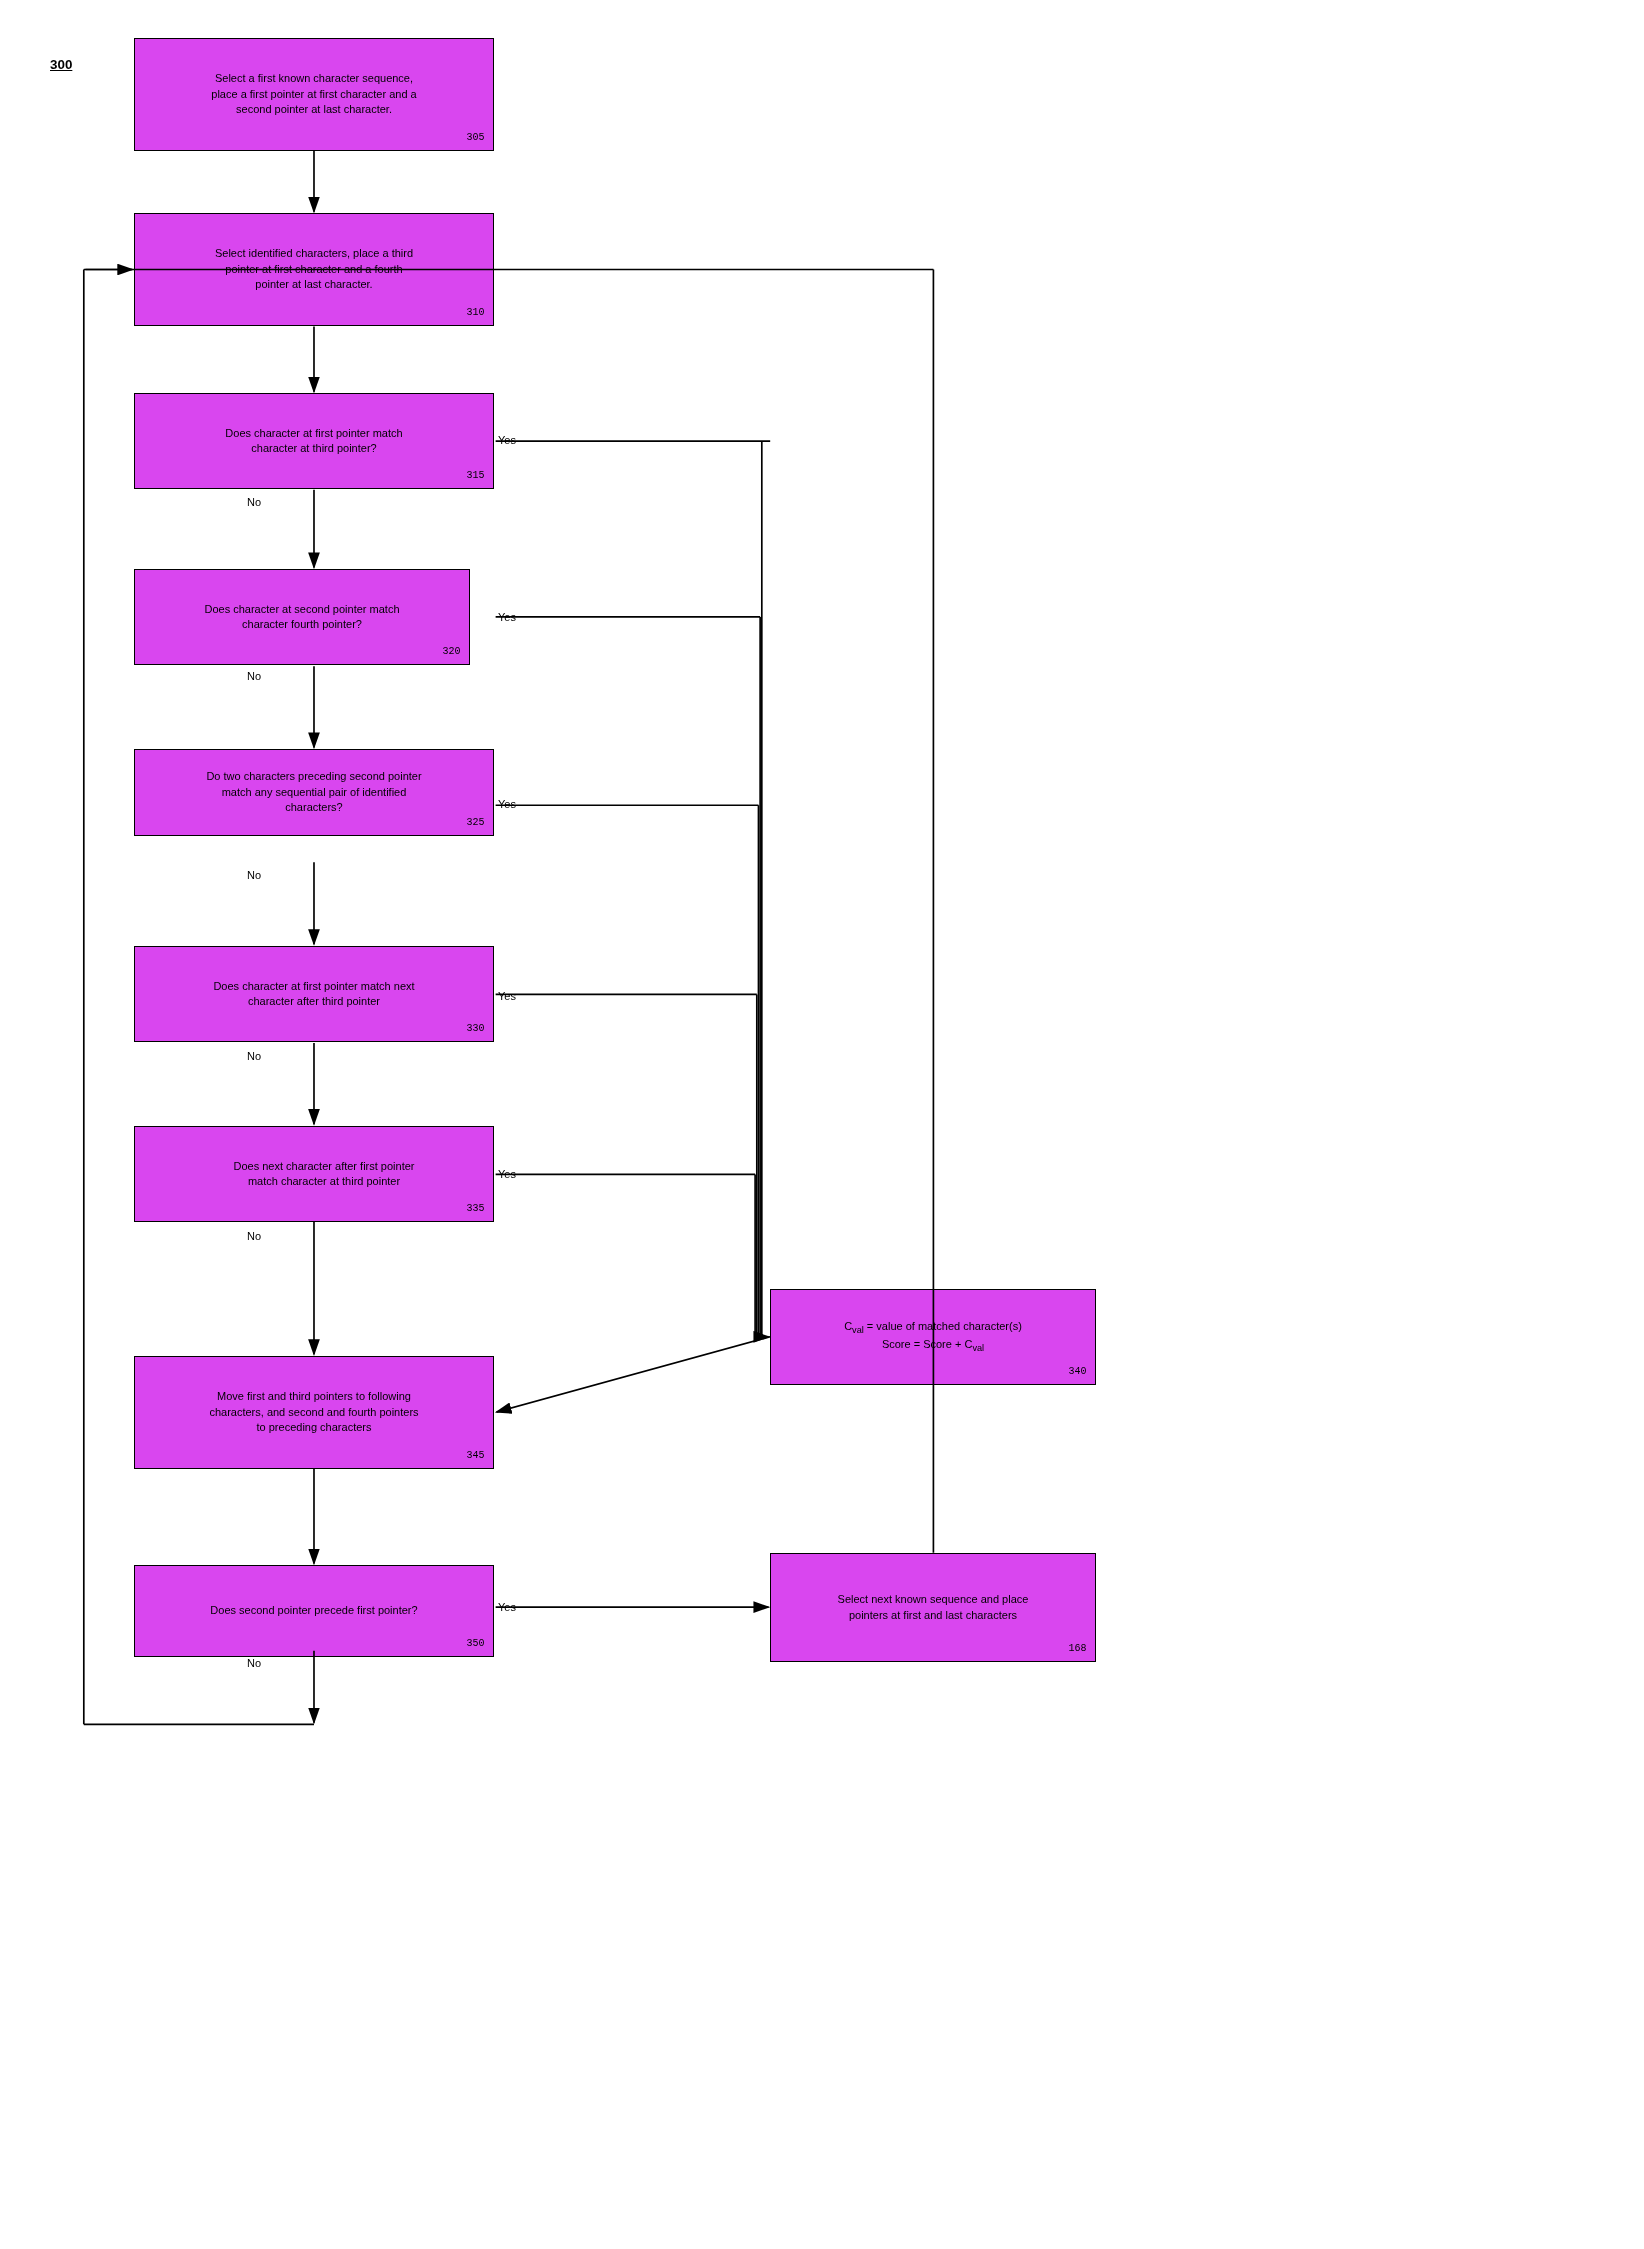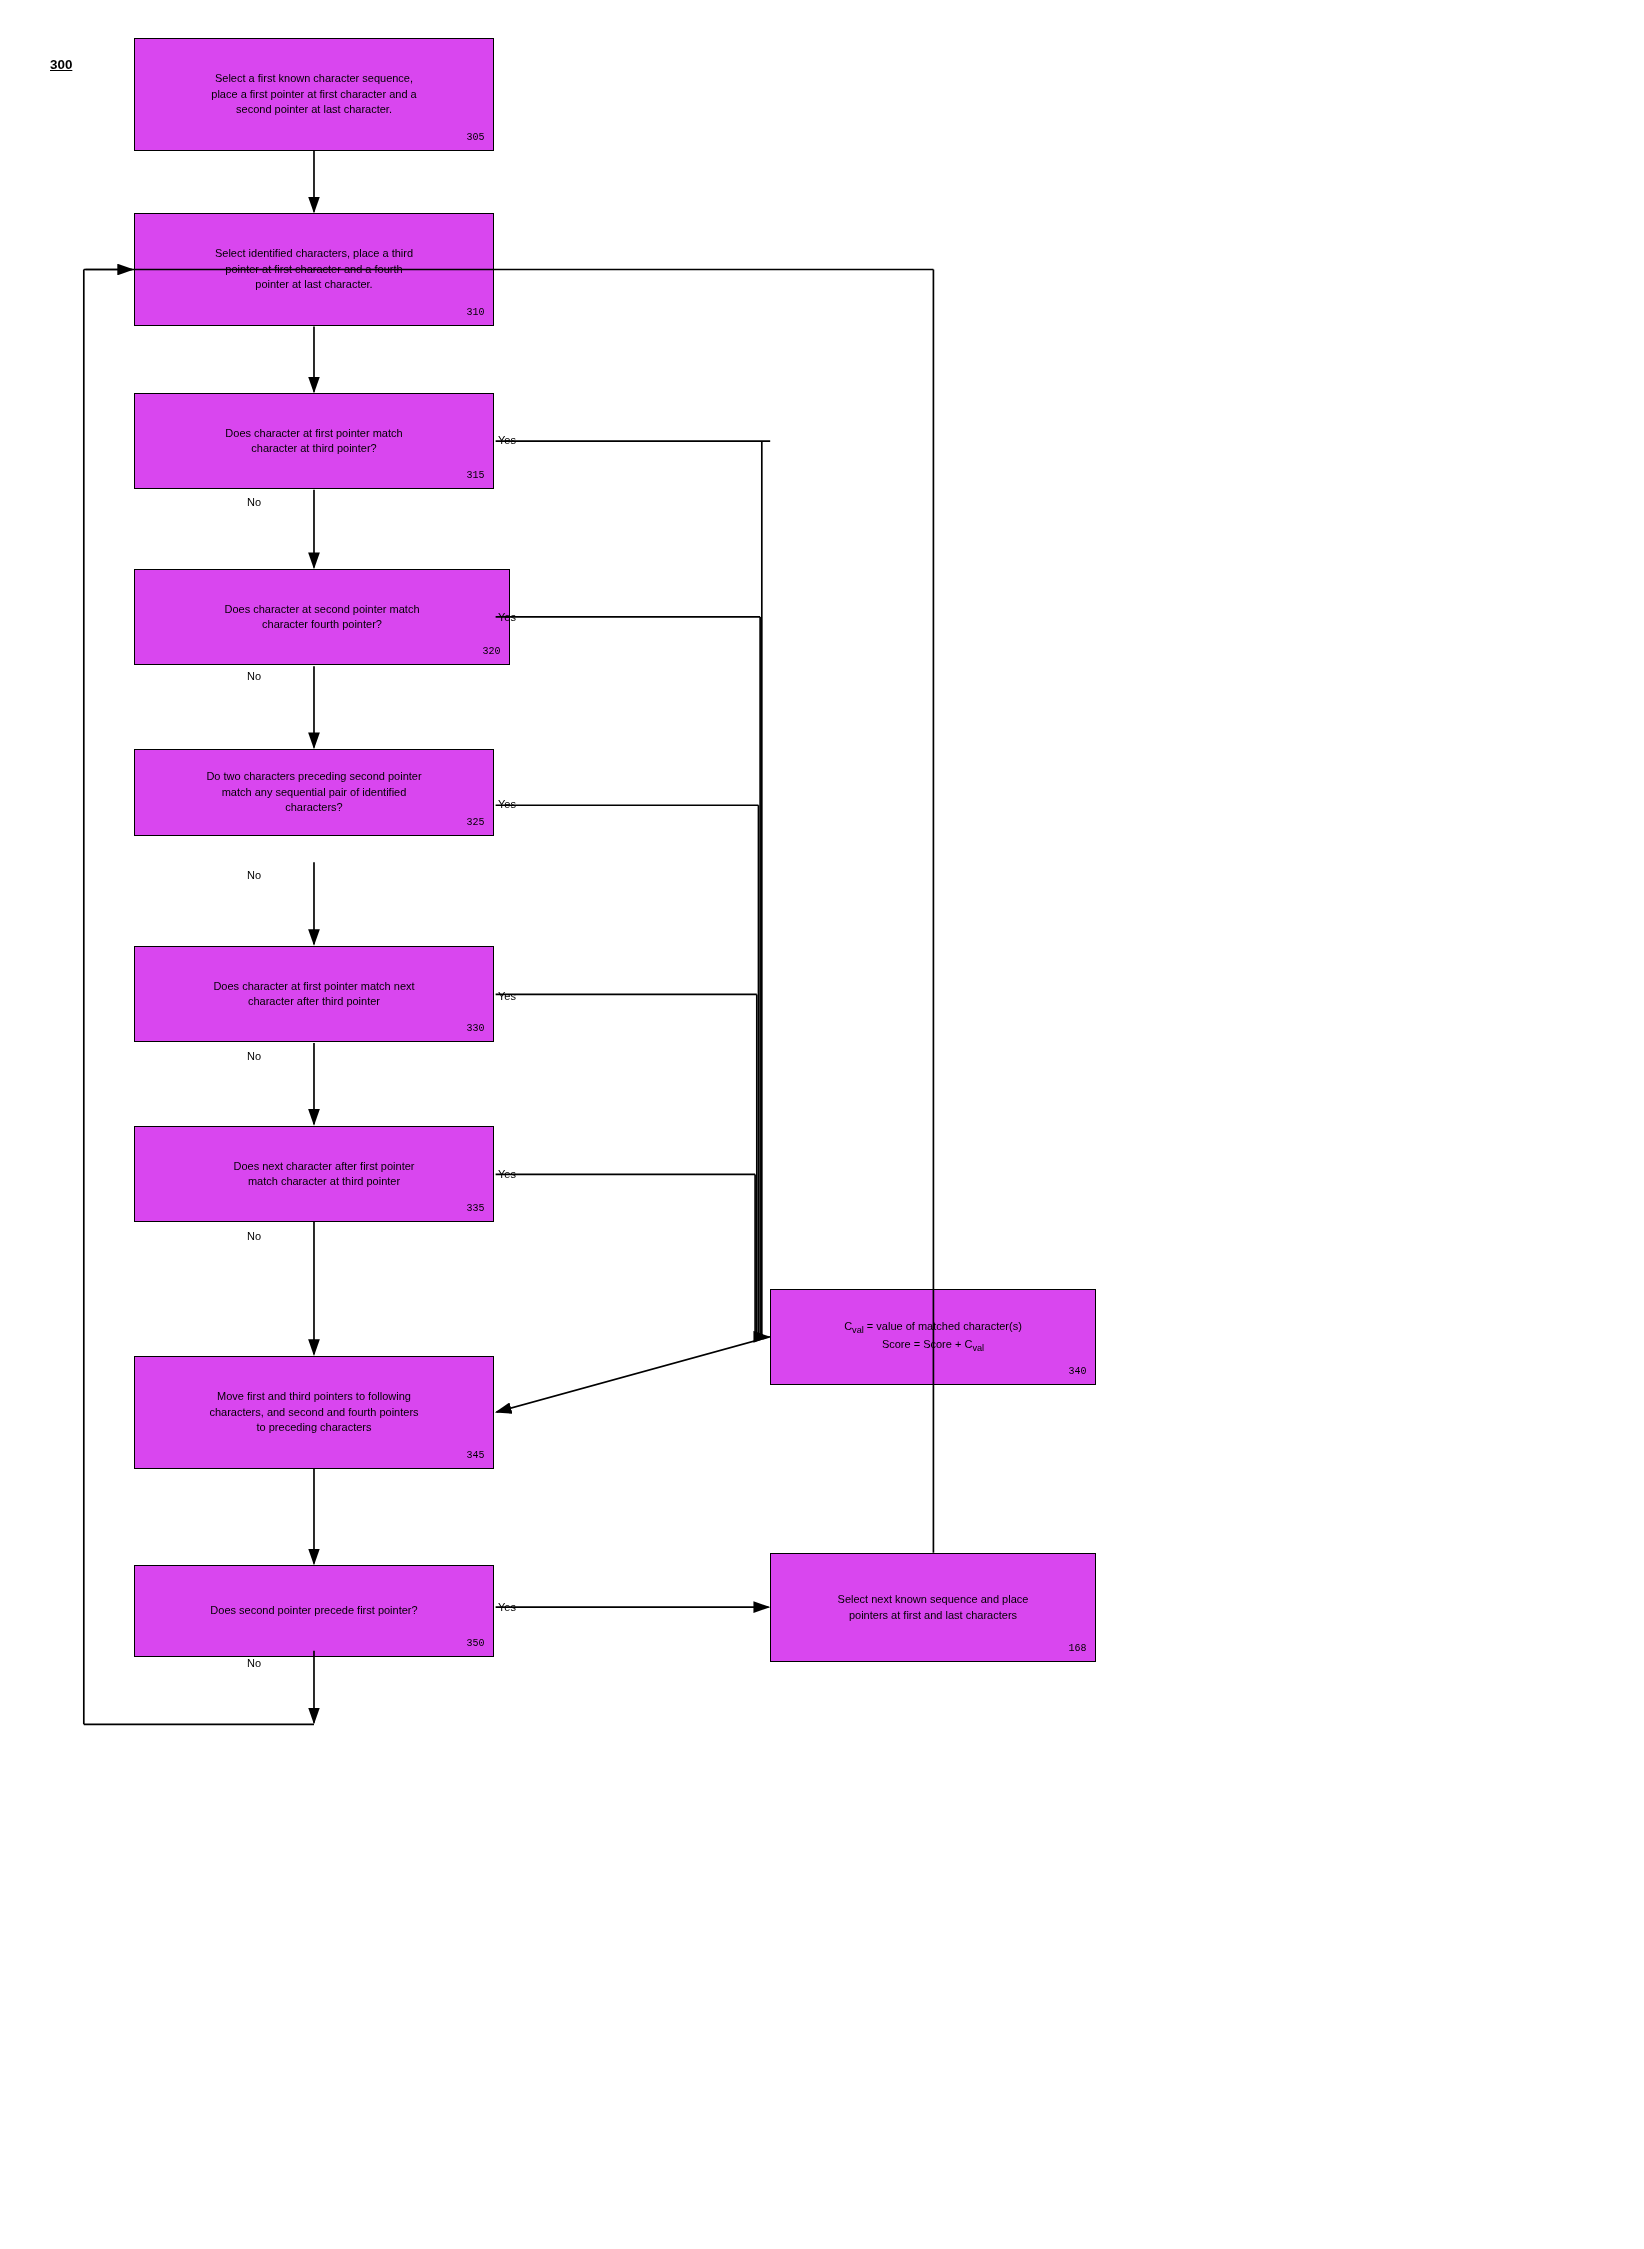--- a/index.html
+++ b/index.html
@@ -69,21 +69,21 @@
   <div class="box" style="left:134px; top:213px; width:360px; height:113px;">
     <span>Select identified characters, place a third<br>pointer at first character and a fourth<br>pointer at last character.</span>
     <span class="step-num">310</span>
   </div>
 
   <div class="box" style="left:134px; top:393px; width:360px; height:96px;">
     <span>Does character at first pointer match<br>character at third pointer?</span>
     <span class="step-num">315</span>
   </div>
 
-  <div class="box" style="left:134px; top:569px; width:376px; height:96px;">
+  <div class="box" style="left:134px; top:569px; width:336px; height:96px;">
     <span>Does character at second pointer match<br>character fourth pointer?</span>
     <span class="step-num">320</span>
   </div>
 
   <div class="box" style="left:134px; top:749px; width:360px; height:87px;">
     <span>Do two characters preceding second pointer<br>match any sequential pair of identified<br>characters?</span>
     <span class="step-num">325</span>
   </div>
 
   <div class="box" style="left:134px; top:946px; width:360px; height:96px;">

